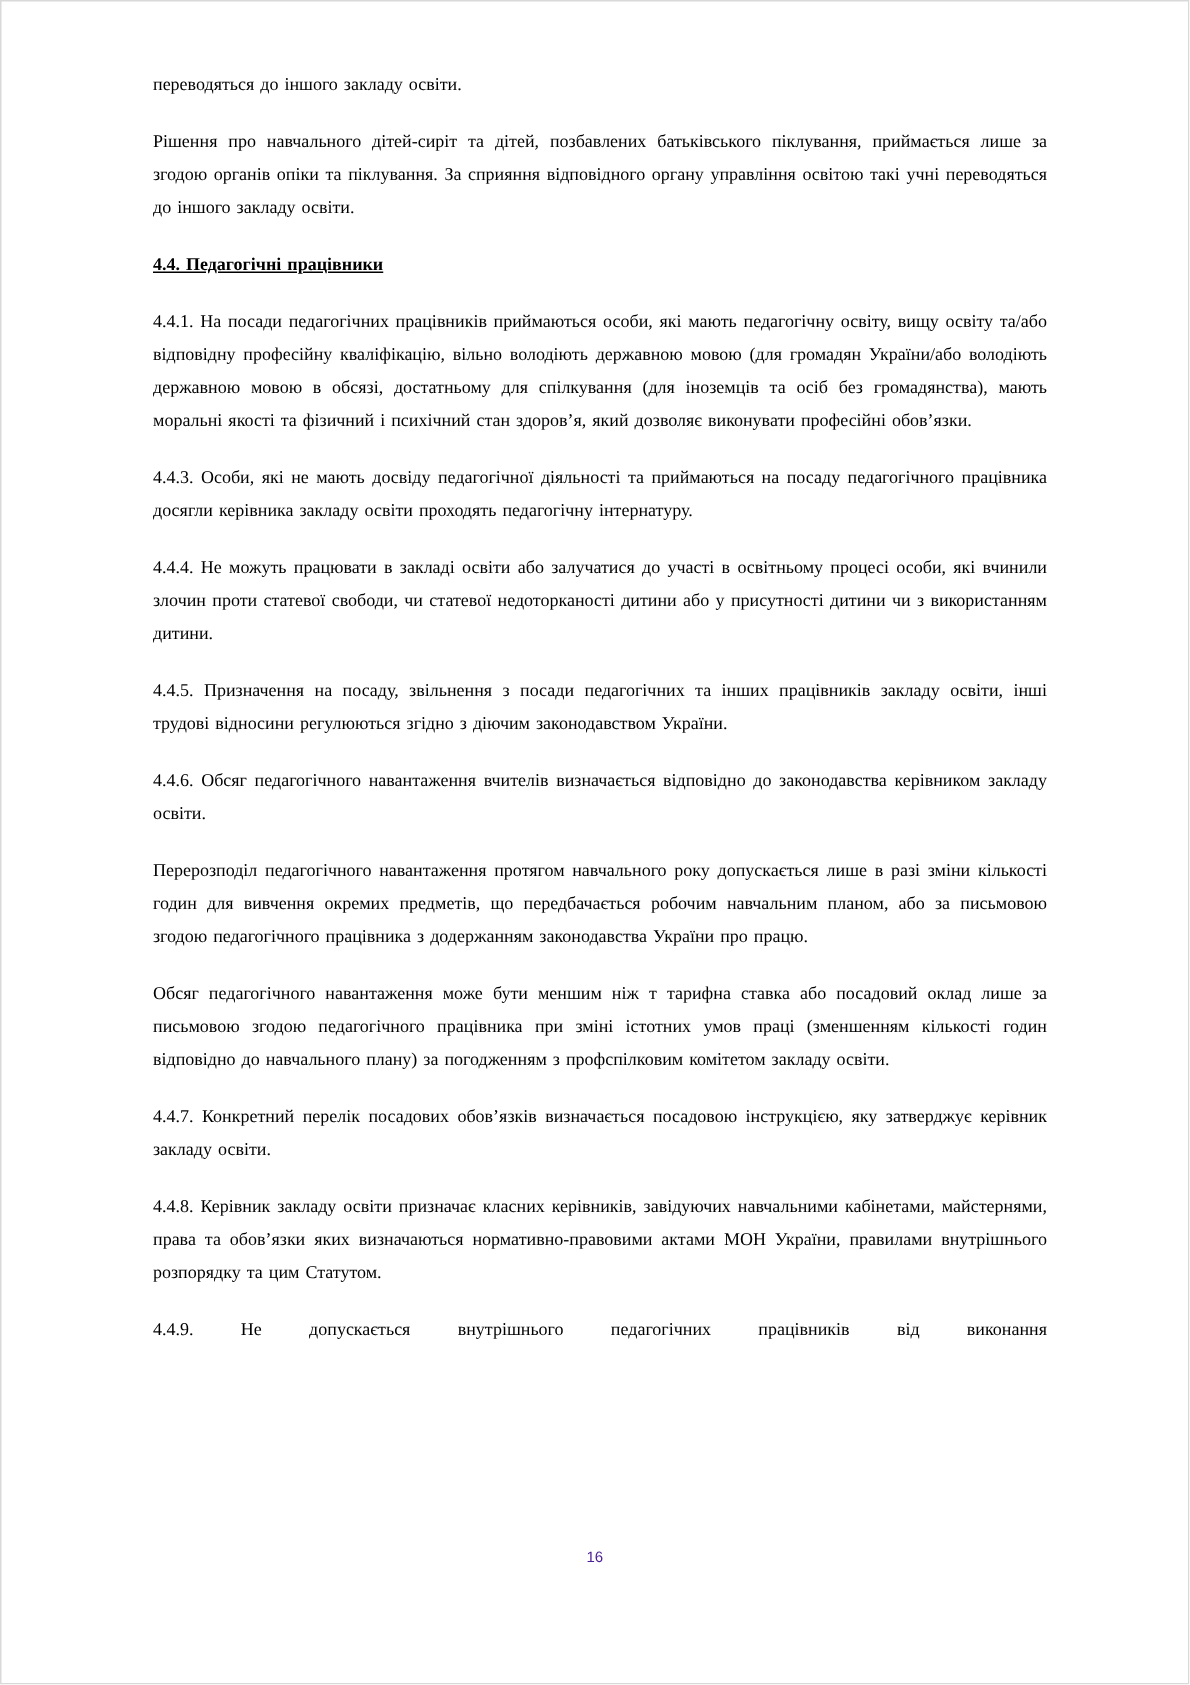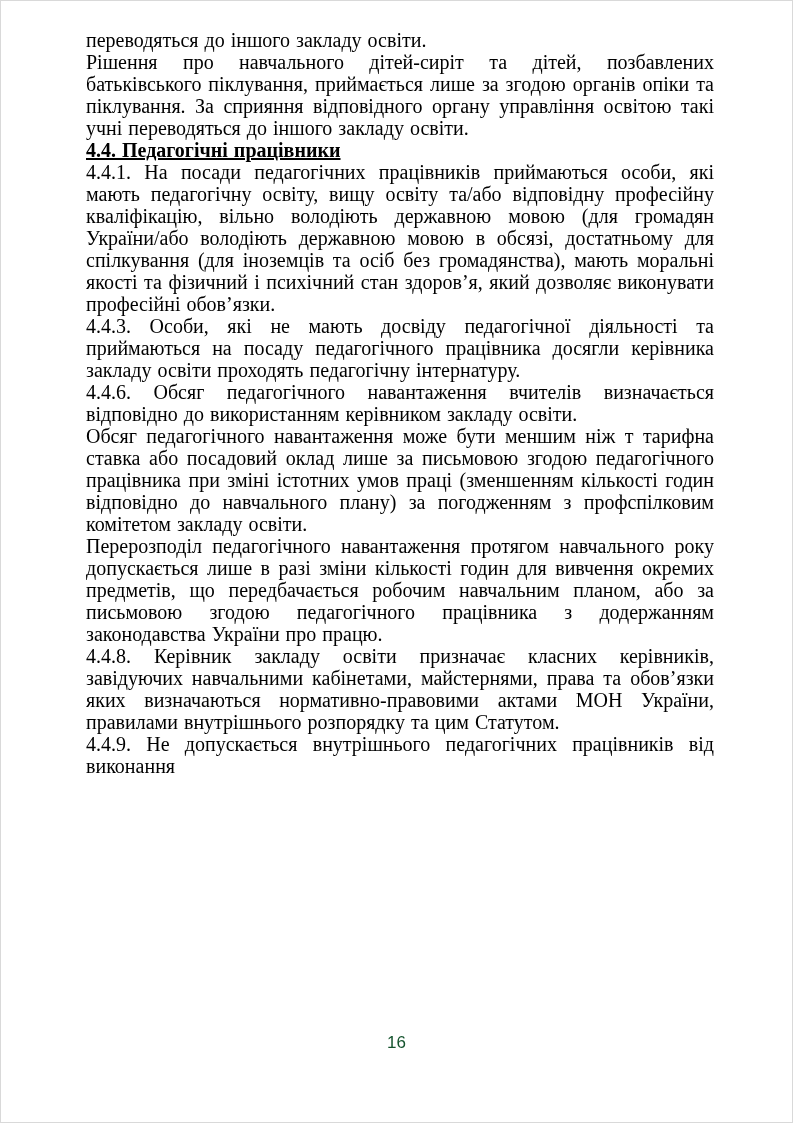--- a/index.html
+++ b/index.html
@@ -18,55 +18,58 @@
     font-family: "Liberation Serif", "DejaVu Serif", serif;
     color: #000000;
   }
   .text-block {
     position: absolute;
     top: 28px;
     left: 85px;
     width: 628px;
   }
   .para {
-    margin: 0;
-    font-size: 20px;
+    margin: 16px;
+    font-size: 12px;
     line-height: 22px;
     text-align: justify;
     word-spacing: 1px;
   }
   .para.heading {
     font-weight: bold;
     text-align: left;
     text-decoration: underline;
   }
   .para.justify-last {
     text-align-last: justify;
   }
   .page-number {
     position: absolute;
     top: 1032px;
     left: 0;
     width: 100%;
     text-align: center;
     font-family: "Liberation Sans", "DejaVu Sans", sans-serif;
-    font-size: 17px;
-    color: #14532d;
+    font-size: 10px;
+    color: #4c1d95;
   }
 </style>
 </head>
 <body>
 
 <div class="page">
   <div class="text-block">
     <p class="para">переводяться до іншого закладу освіти.</p>
     <p class="para">Рішення про навчального дітей-сиріт та дітей, позбавлених батьківського піклування, приймається лише за згодою органів опіки та піклування. За сприяння відповідного органу управління освітою такі учні переводяться до іншого закладу освіти.</p>
     <p class="para heading">4.4. Педагогічні працівники</p>
     <p class="para">4.4.1. На посади педагогічних працівників приймаються особи, які мають педагогічну освіту, вищу освіту та/або відповідну професійну кваліфікацію, вільно володіють державною мовою (для громадян України/або володіють державною мовою в обсязі, достатньому для спілкування (для іноземців та осіб без громадянства), мають моральні якості та фізичний і психічний стан здоров’я, який дозволяє виконувати професійні обов’язки.</p>
     <p class="para">4.4.3. Особи, які не мають досвіду педагогічної діяльності та приймаються на посаду педагогічного працівника досягли керівника закладу освіти проходять педагогічну інтернатуру.</p>
-    <p class="para">4.4.6. Обсяг педагогічного навантаження вчителів визначається відповідно до використанням керівником закладу освіти.</p>
+    <p class="para">4.4.4. Не можуть працювати в закладі освіти або залучатися до участі в освітньому процесі особи, які вчинили злочин проти статевої свободи, чи статевої недоторканості дитини або у присутності дитини чи з використанням дитини.</p>
+    <p class="para">4.4.5. Призначення на посаду, звільнення з посади педагогічних та інших працівників закладу освіти, інші трудові відносини регулюються згідно з діючим законодавством України.</p>
+    <p class="para">4.4.6. Обсяг педагогічного навантаження вчителів визначається відповідно до законодавства керівником закладу освіти.</p>
+    <p class="para">Перерозподіл педагогічного навантаження протягом навчального року допускається лише в разі зміни кількості годин для вивчення окремих предметів, що передбачається робочим навчальним планом, або за письмовою згодою педагогічного працівника з додержанням законодавства України про працю.</p>
     <p class="para">Обсяг педагогічного навантаження може бути меншим ніж т тарифна ставка або посадовий оклад лише за письмовою згодою педагогічного працівника при зміні істотних умов праці (зменшенням кількості годин відповідно до навчального плану) за погодженням з профспілковим комітетом закладу освіти.</p>
-    <p class="para">Перерозподіл педагогічного навантаження протягом навчального року допускається лише в разі зміни кількості годин для вивчення окремих предметів, що передбачається робочим навчальним планом, або за письмовою згодою педагогічного працівника з додержанням законодавства України про працю.</p>
+    <p class="para">4.4.7. Конкретний перелік посадових обов’язків визначається посадовою інструкцією, яку затверджує керівник закладу освіти.</p>
     <p class="para">4.4.8. Керівник закладу освіти призначає класних керівників, завідуючих навчальними кабінетами, майстернями, права та обов’язки яких визначаються нормативно-правовими актами МОН України, правилами внутрішнього розпорядку та цим Статутом.</p>
     <p class="para justify-last">4.4.9. Не допускається внутрішнього педагогічних працівників від виконання</p>
   </div>
   <div class="page-number">16</div>
 </div>
 
 </body></html>

